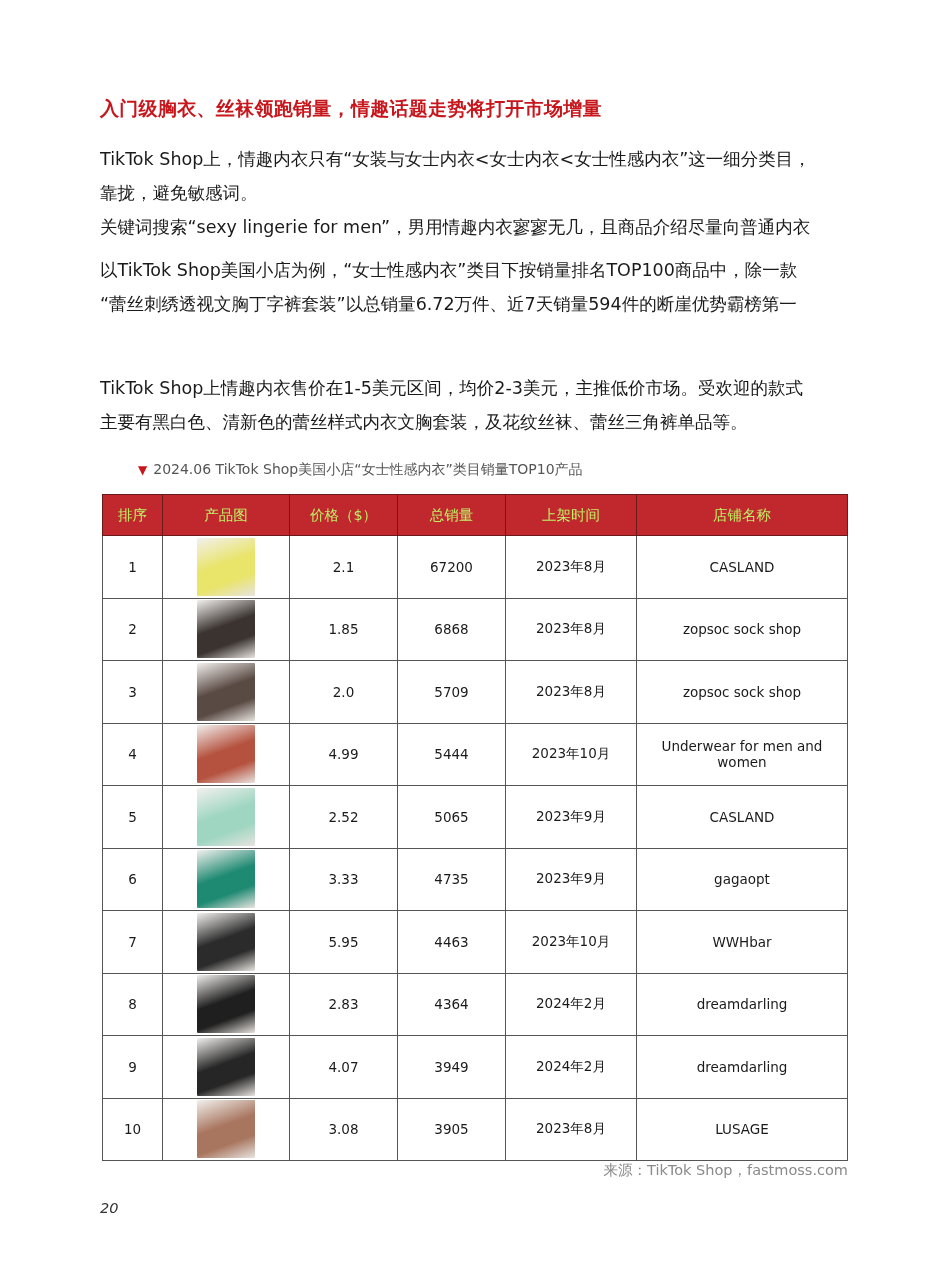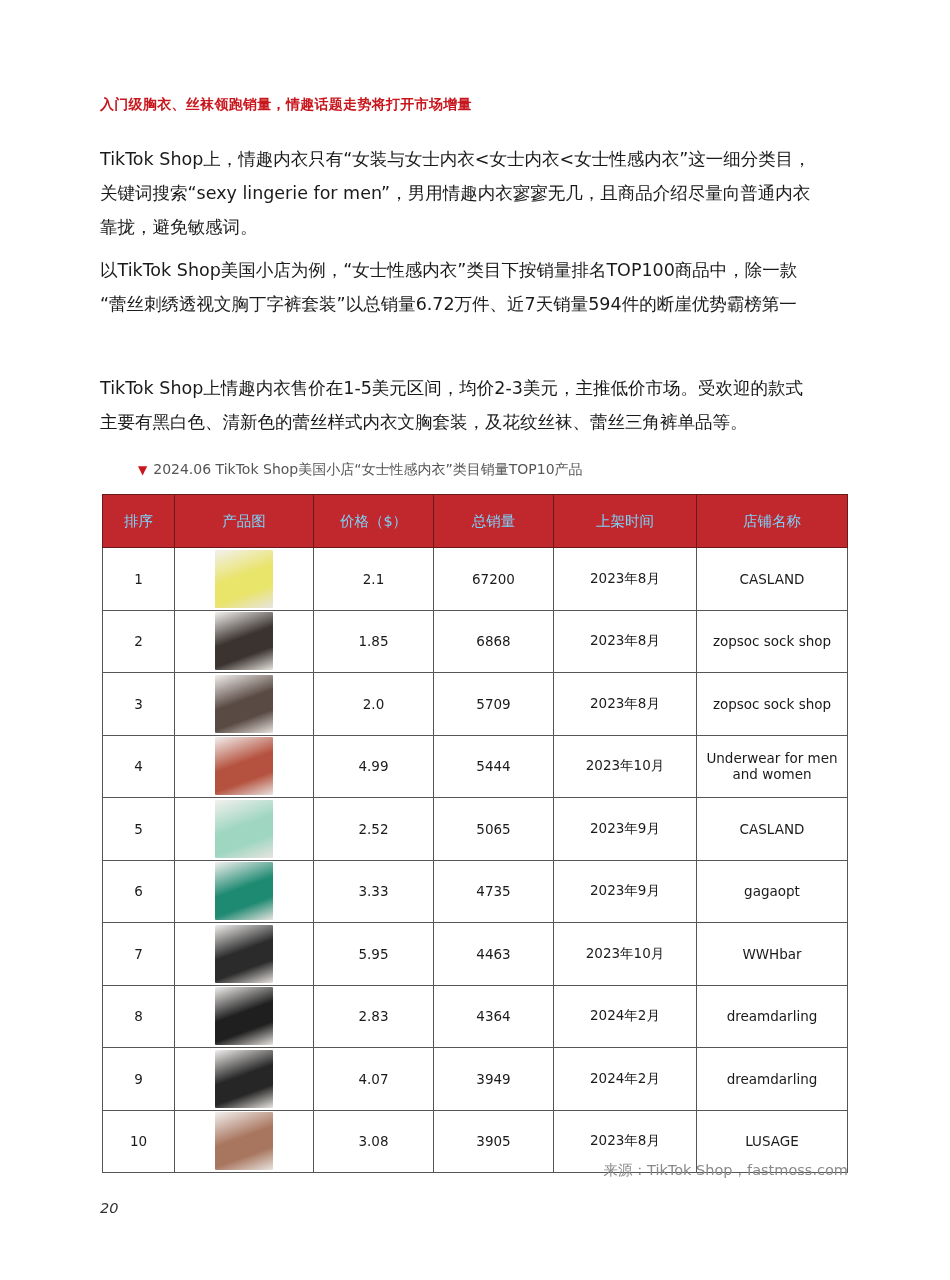--- a/index.html
+++ b/index.html
@@ -1,50 +1,50 @@
 <!DOCTYPE html>
 <html><head>
 <meta charset="utf-8">
 <style>
   html, body { margin: 0; padding: 0; background: #ffffff; }
   body { width: 950px; height: 1280px; position: relative; overflow: hidden;
          font-family: "DejaVu Sans", "Liberation Sans", sans-serif; color: #1a1a1a; }
   .page { position: absolute; left: 0; top: 0; width: 950px; height: 1280px; }
-  .heading { position: absolute; left: 100px; top: 96px; font-size: 14px; color: #c8161d;
+  .heading { position: absolute; left: 100px; top: 96px; font-size: 19px; color: #c8161d;
              font-weight: 600; letter-spacing: 0.3px; white-space: nowrap; text-align: right; }
   .para { position: absolute; left: 100px; width: 760px; font-size: 17.5px; line-height: 34px;
           color: #1a1a1a; }
   .para .line { display: block; white-space: nowrap; }
   .p1 { top: 142px; }
   .p2 { top: 253px; }
   .p3 { top: 371px; }
   .caption { position: absolute; left: 102px; top: 461px; font-size: 14px; color: #555555; white-space: nowrap; margin-left: 36px; }
   .caption .tri { color: #c8161d; font-size: 12px; margin-right: 6px; }
   table.data { position: absolute; left: 102px; top: 494px; border-collapse: collapse;
                width: 746px; font-size: 13.5px; color: #1a1a1a; }
-  table.data th { background: #c0282d; color: #7dd3fc; font-weight: 500; height: 32px;
-                  border: 1px solid #6b1a1a; font-size: 14.5px; padding: 10px; }
+  table.data th { background: #c0282d; color: #bef264; font-weight: 500; height: 32px;
+                  border: 1px solid #6b1a1a; font-size: 14.5px; padding: 4px; }
   table.data td { border: 1px solid #555555; height: 61.5px; text-align: center; padding: 0; }
   .thumb { display: inline-block; width: 58px; height: 58px; vertical-align: middle; border-radius: 1px; }
   .col-rank { width: 51px; } .col-img { width: 118px; } .col-price { width: 99px; }
   .col-sales { width: 99px; } .col-date { width: 122px; } .col-shop { width: auto; }
   .source { position: absolute; right: 102px; top: 1161px; font-size: 14.5px; color: #8a8a8a; white-space: nowrap; }
   .pagenum { position: absolute; left: 100px; top: 1200px; font-size: 14.5px; color: #333333; font-style: italic; }
 </style>
 </head>
 <body>
 
 <div class="page">
 
   <div class="heading">入门级胸衣、丝袜领跑销量，情趣话题走势将打开市场增量</div>
 
   <div class="para p1">
     <span class="line">TikTok Shop上，情趣内衣只有“女装与女士内衣&lt;女士内衣&lt;女士性感内衣”这一细分类目，</span>
+    <span class="line">靠拢，避免敏感词。</span>
     <span class="line">关键词搜索“sexy lingerie for men”，男用情趣内衣寥寥无几，且商品介绍尽量向普通内衣</span>
-    <span class="line">靠拢，避免敏感词。</span>
   </div>
 
   <div class="para p2">
     <span class="line">以TikTok Shop美国小店为例，“女士性感内衣”类目下按销量排名TOP100商品中，除一款</span>
     <span class="line">“蕾丝刺绣透视文胸丁字裤套装”以总销量6.72万件、近7天销量594件的断崖优势霸榜第一</span>
   </div>
 
   <div class="para p3">
     <span class="line">TikTok  Shop上情趣内衣售价在1-5美元区间，均价2-3美元，主推低价市场。受欢迎的款式</span>
     <span class="line">主要有黑白色、清新色的蕾丝样式内衣文胸套装，及花纹丝袜、蕾丝三角裤单品等。</span>

